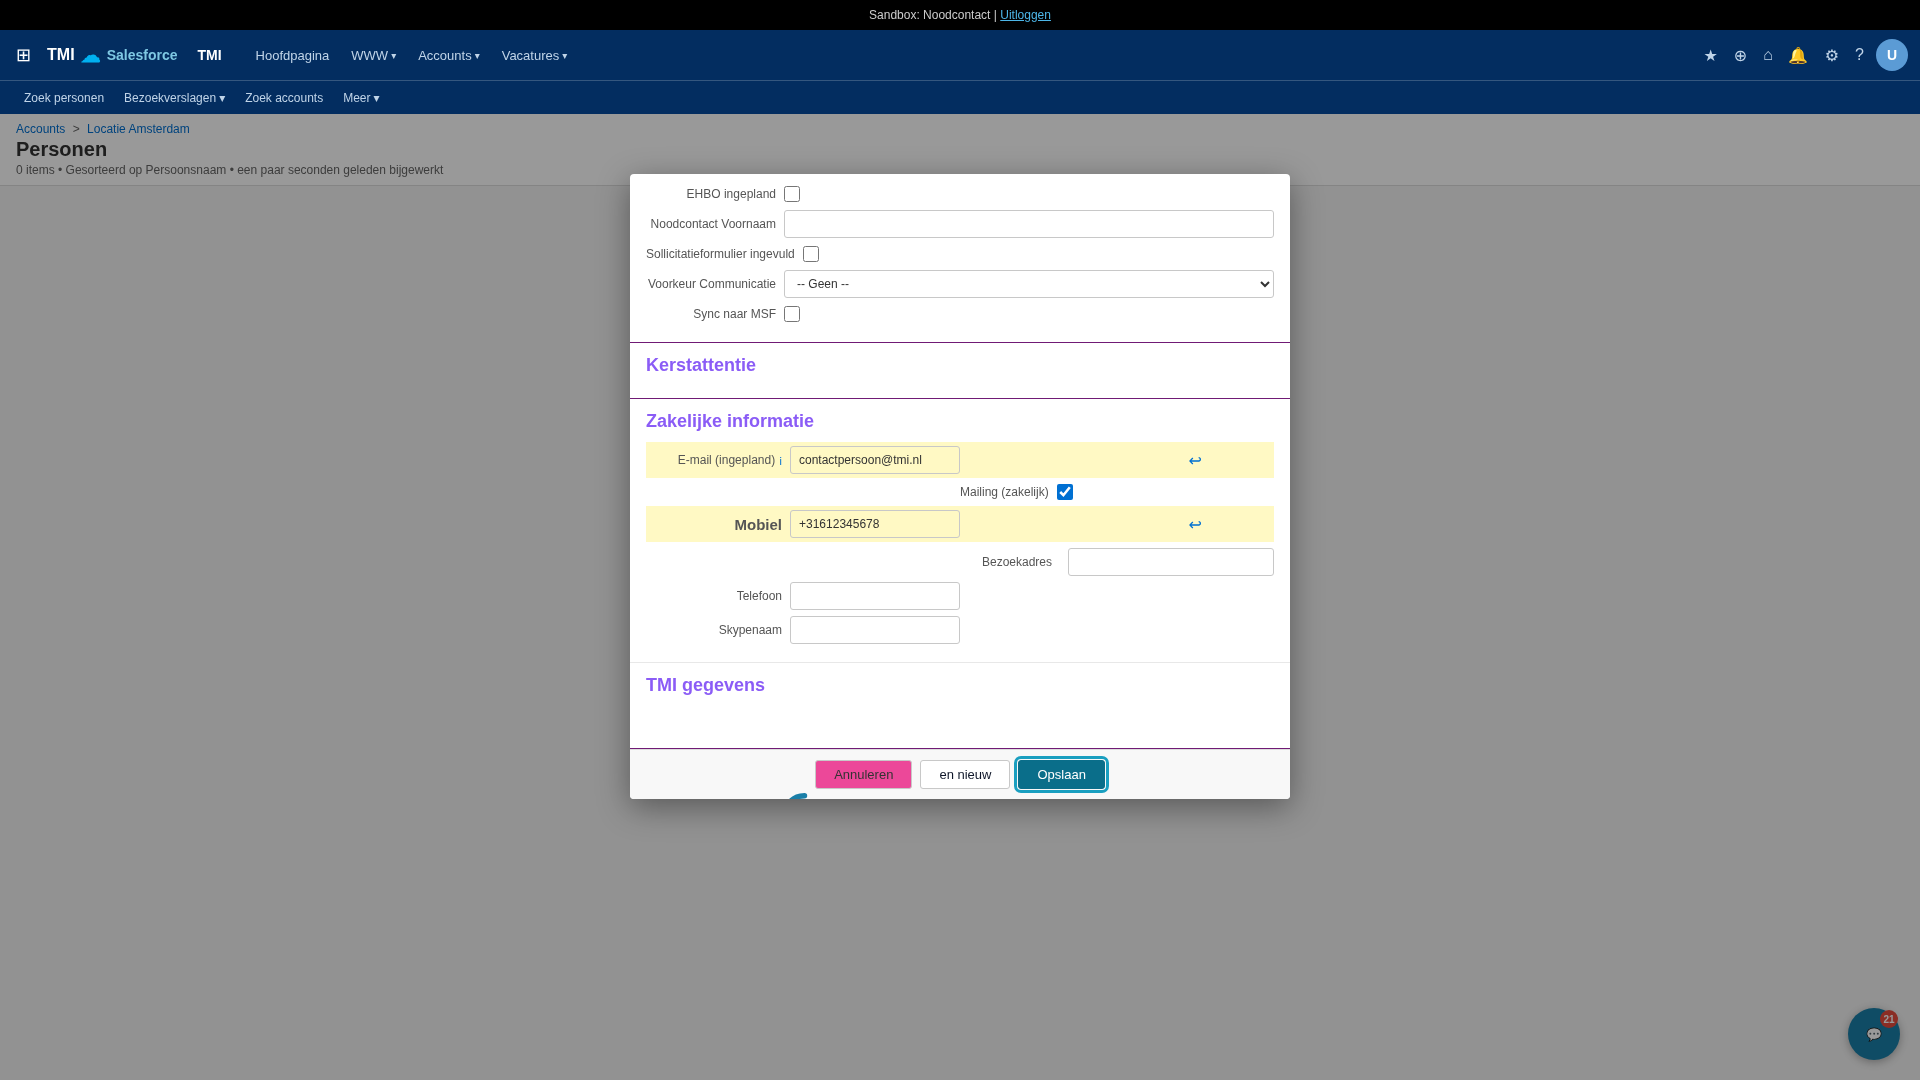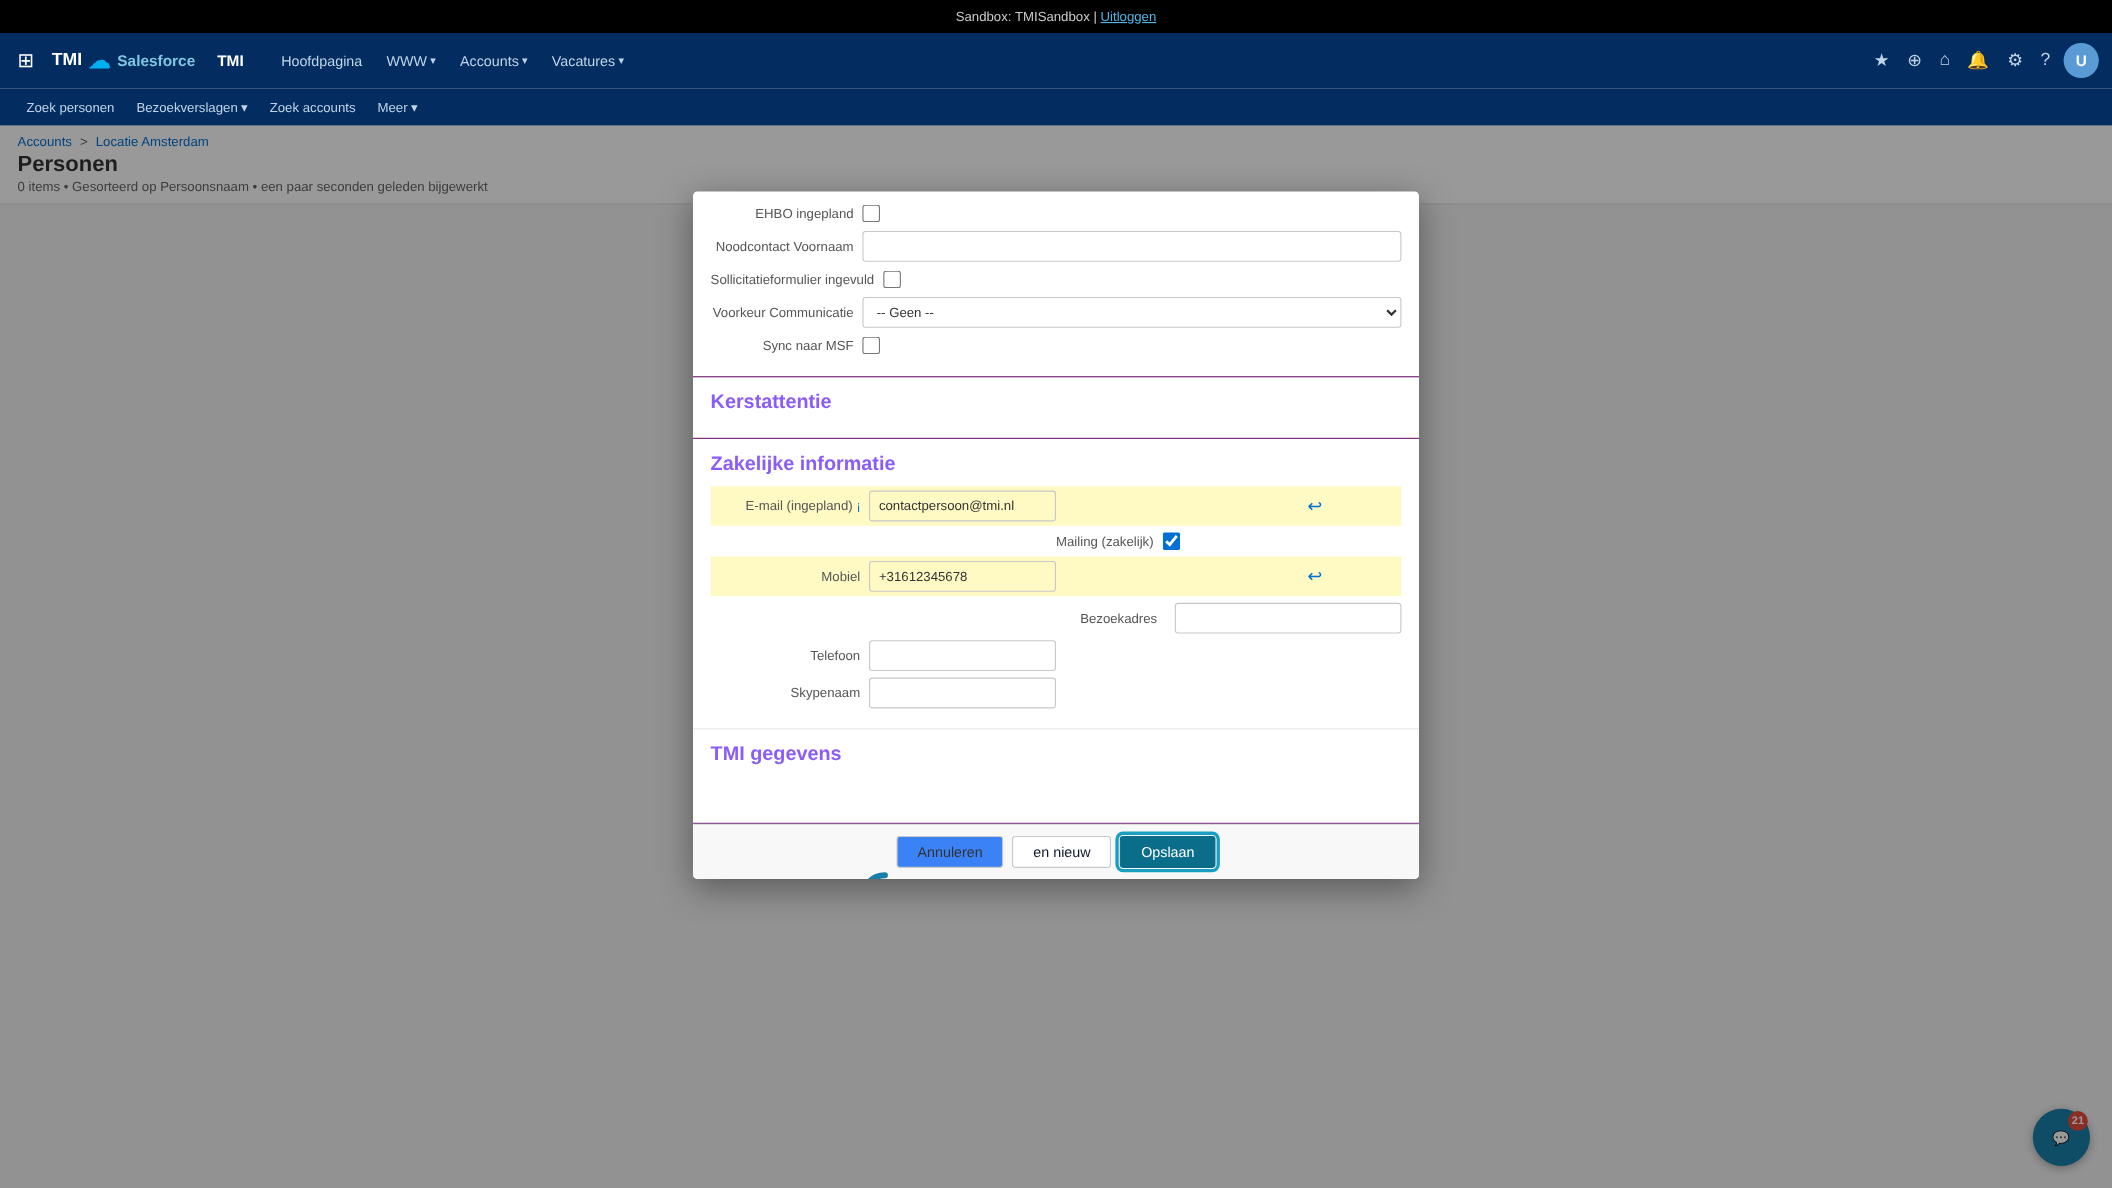--- a/index.html
+++ b/index.html
@@ -276,21 +276,21 @@
 
     .btn {
       padding: 6px 18px;
       border-radius: 3px;
       font-size: 13px;
       cursor: pointer;
       border: 1px solid;
       font-weight: 500;
     }
     .btn-cancel {
-      background: #3b82f6;
+      background: #ec4899;
       border-color: #c8c8c8;
       color: #333;
     }
     .btn-new {
       background: #fff;
       border-color: #c8c8c8;
       color: #0f172a;
     }
     .btn-save {
       background: #0a6e8a;
@@ -355,21 +355,21 @@
       grid-template-columns: 1fr 1fr;
       gap: 0;
     }
     .pane-left { padding-right: 8px; }
     .pane-right { padding-left: 8px; border-left: 1px solid #e8e8e8; }
   </style>
 </head>
 <body>
 
 <div class="top-bar">
-  <span>Sandbox: TMISandbox |</span>&nbsp;
+  <span>Sandbox: Noodcontact |</span>&nbsp;
   <a>Uitloggen</a>
 </div>
 
 <div class="sf-nav">
   <div class="nav-grid-icon">⊞</div>
   <div class="sf-logo">
     <span>TMI</span>
     <span class="cloud-icon">☁</span>
     <span class="sf-text">Salesforce</span>
   </div>
@@ -498,21 +498,21 @@
         <div style="display:flex;align-items:center;margin-bottom:6px;">
           <div style="width:50%;"></div>
           <div style="display:flex;align-items:center;gap:8px;width:50%;">
             <label style="font-size:12px;color:#555;">Mailing (zakelijk)</label>
             <input type="checkbox" class="field-checkbox" checked="" style="">
           </div>
         </div>
 
         <div style="display:flex;align-items:center;margin-bottom:6px;background:#fff9c4;padding:4px 4px;">
           <div style="display:flex;align-items:center;width:50%;">
-            <label style="font-size:12px;color:#555;width:145px;text-align:right;padding-right:8px;">Mobiel</label>
+            <label style="font-size:15px;color:#555;width:145px;text-align:right;padding-right:8px;font-weight:bold;">Mobiel</label>
             <input type="text" class="field-input field-highlighted" style="width: 170px;" value="+31612345678">
           </div>
           <div style="display:flex;align-items:center;justify-content:flex-end;width:50%;padding-right:8px;">
             <span class="undo-icon" style="margin-right:60px;">↩</span>
           </div>
         </div>
 
         <div style="display:flex;align-items:center;margin-bottom:6px;">
           <div style="width:50%;"></div>
           <div style="display:flex;align-items:center;gap:8px;width:50%;">

